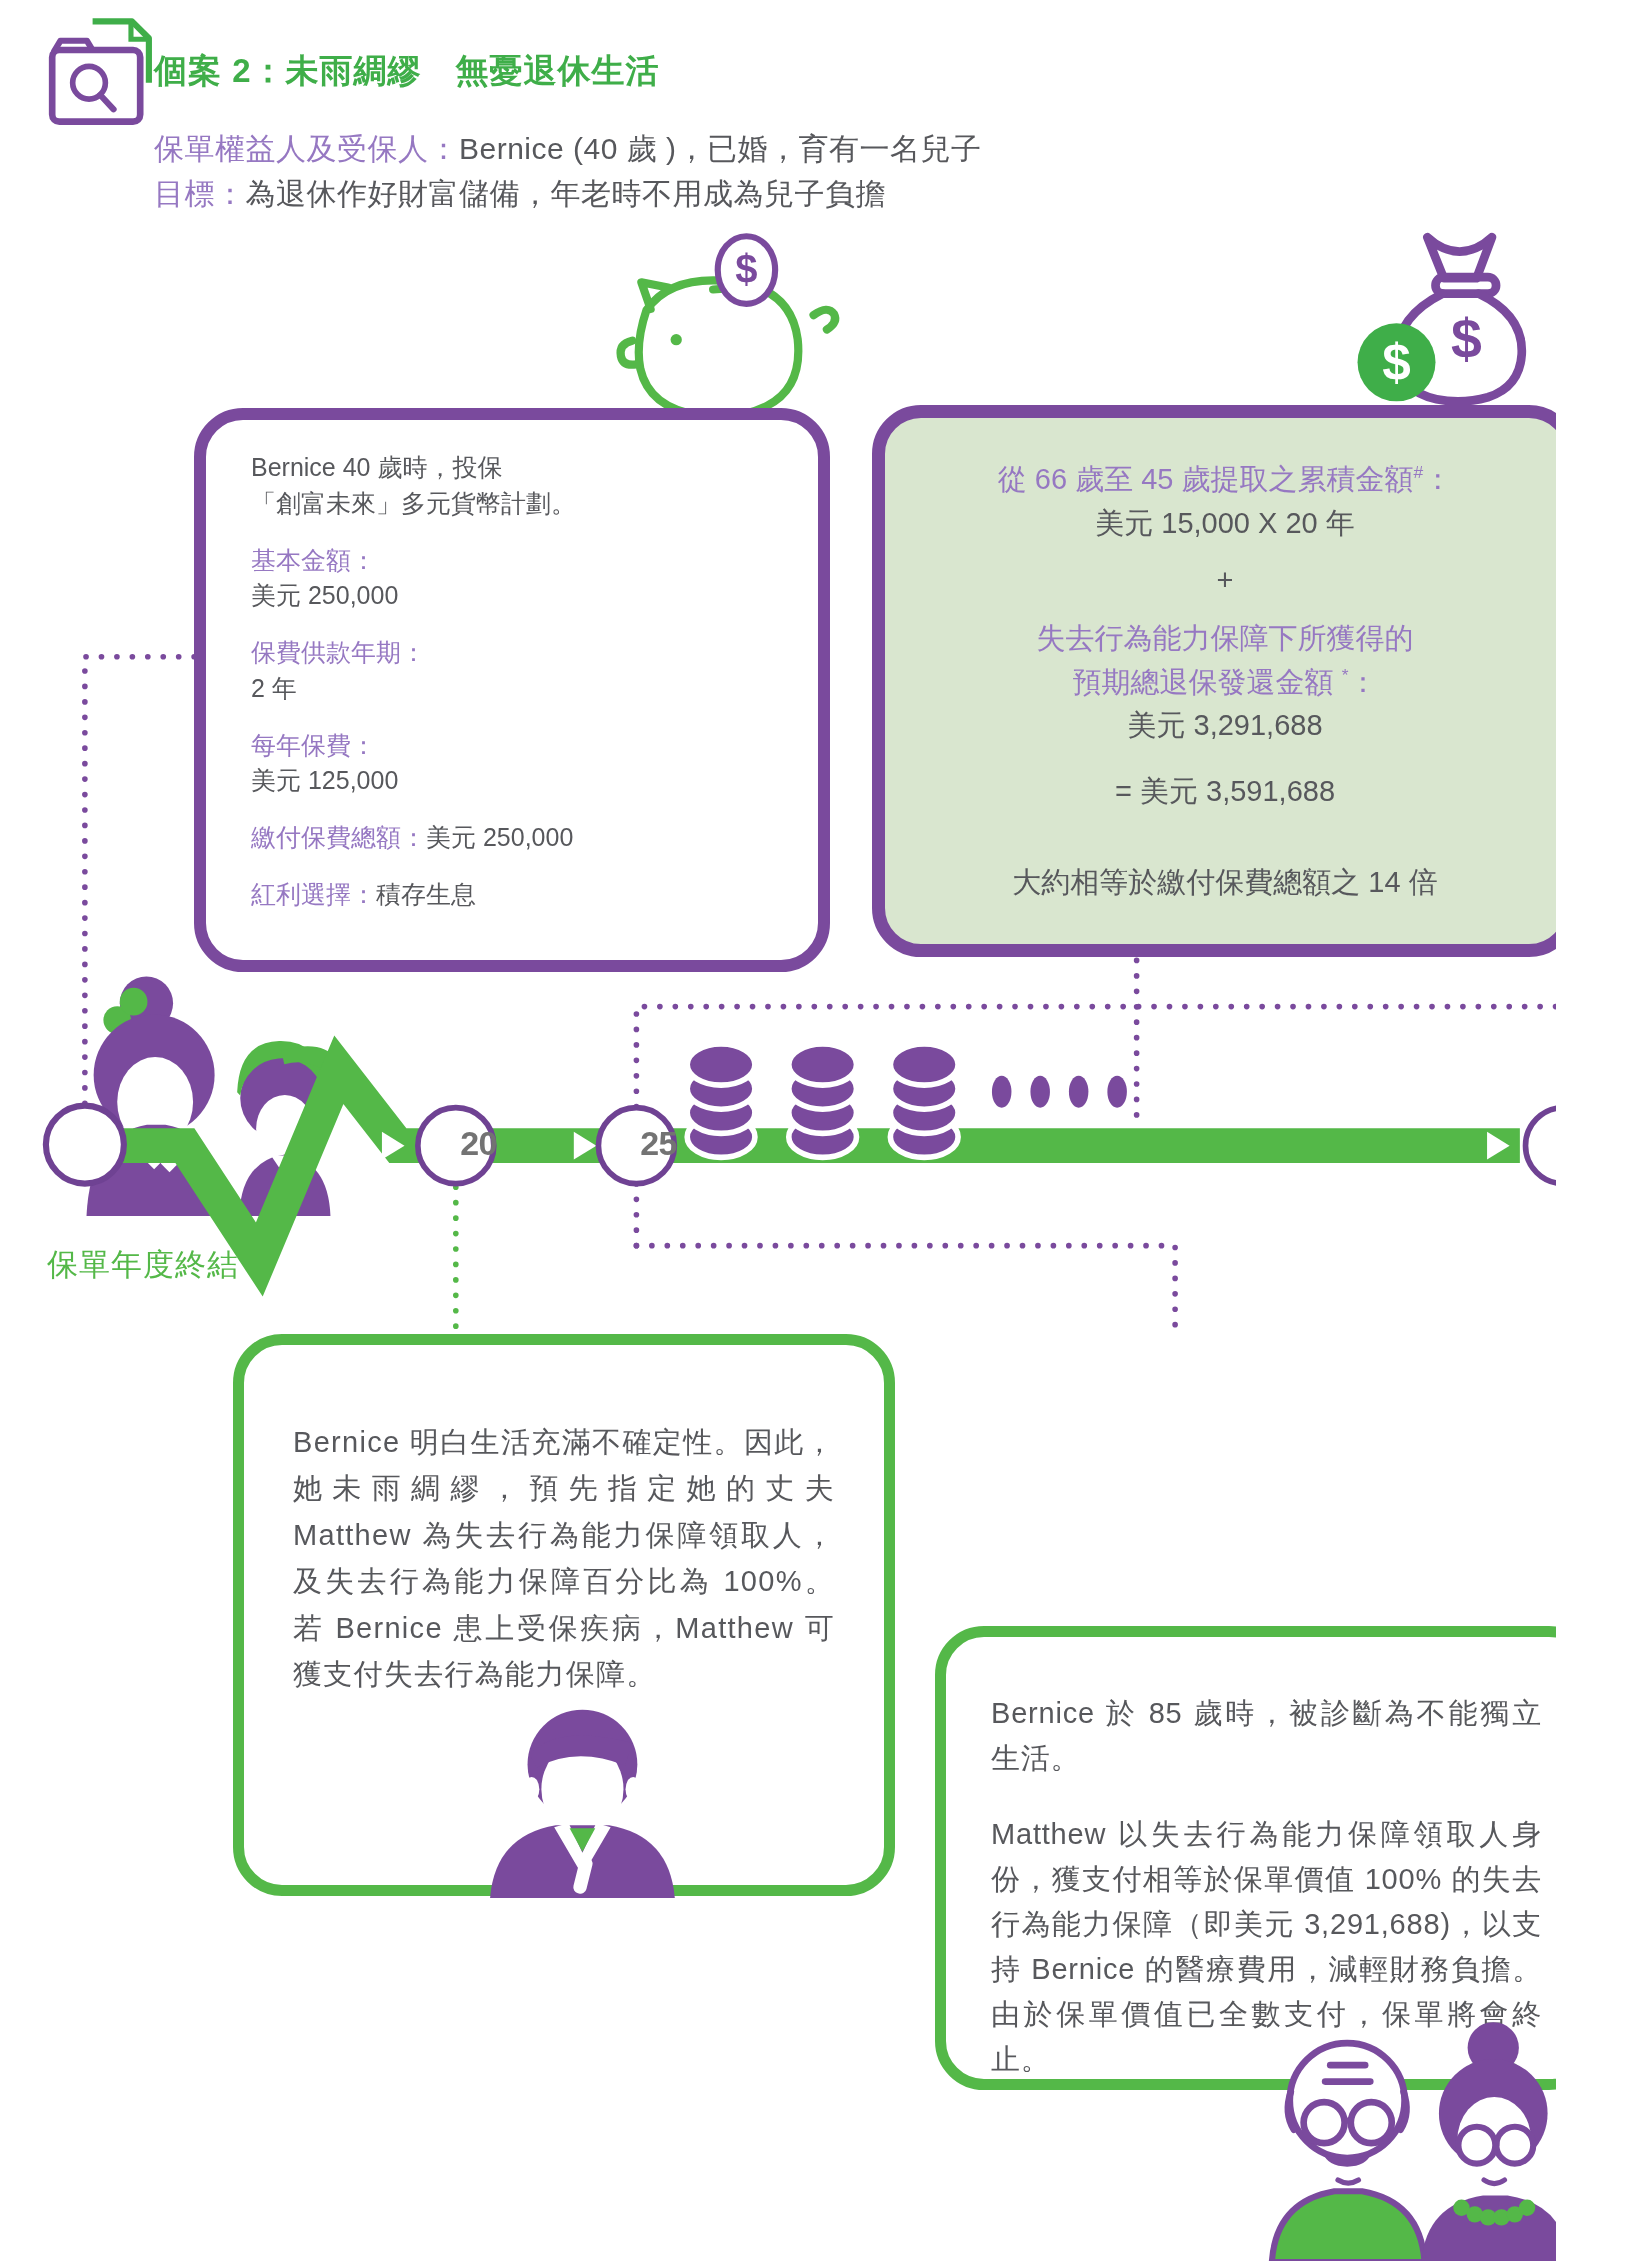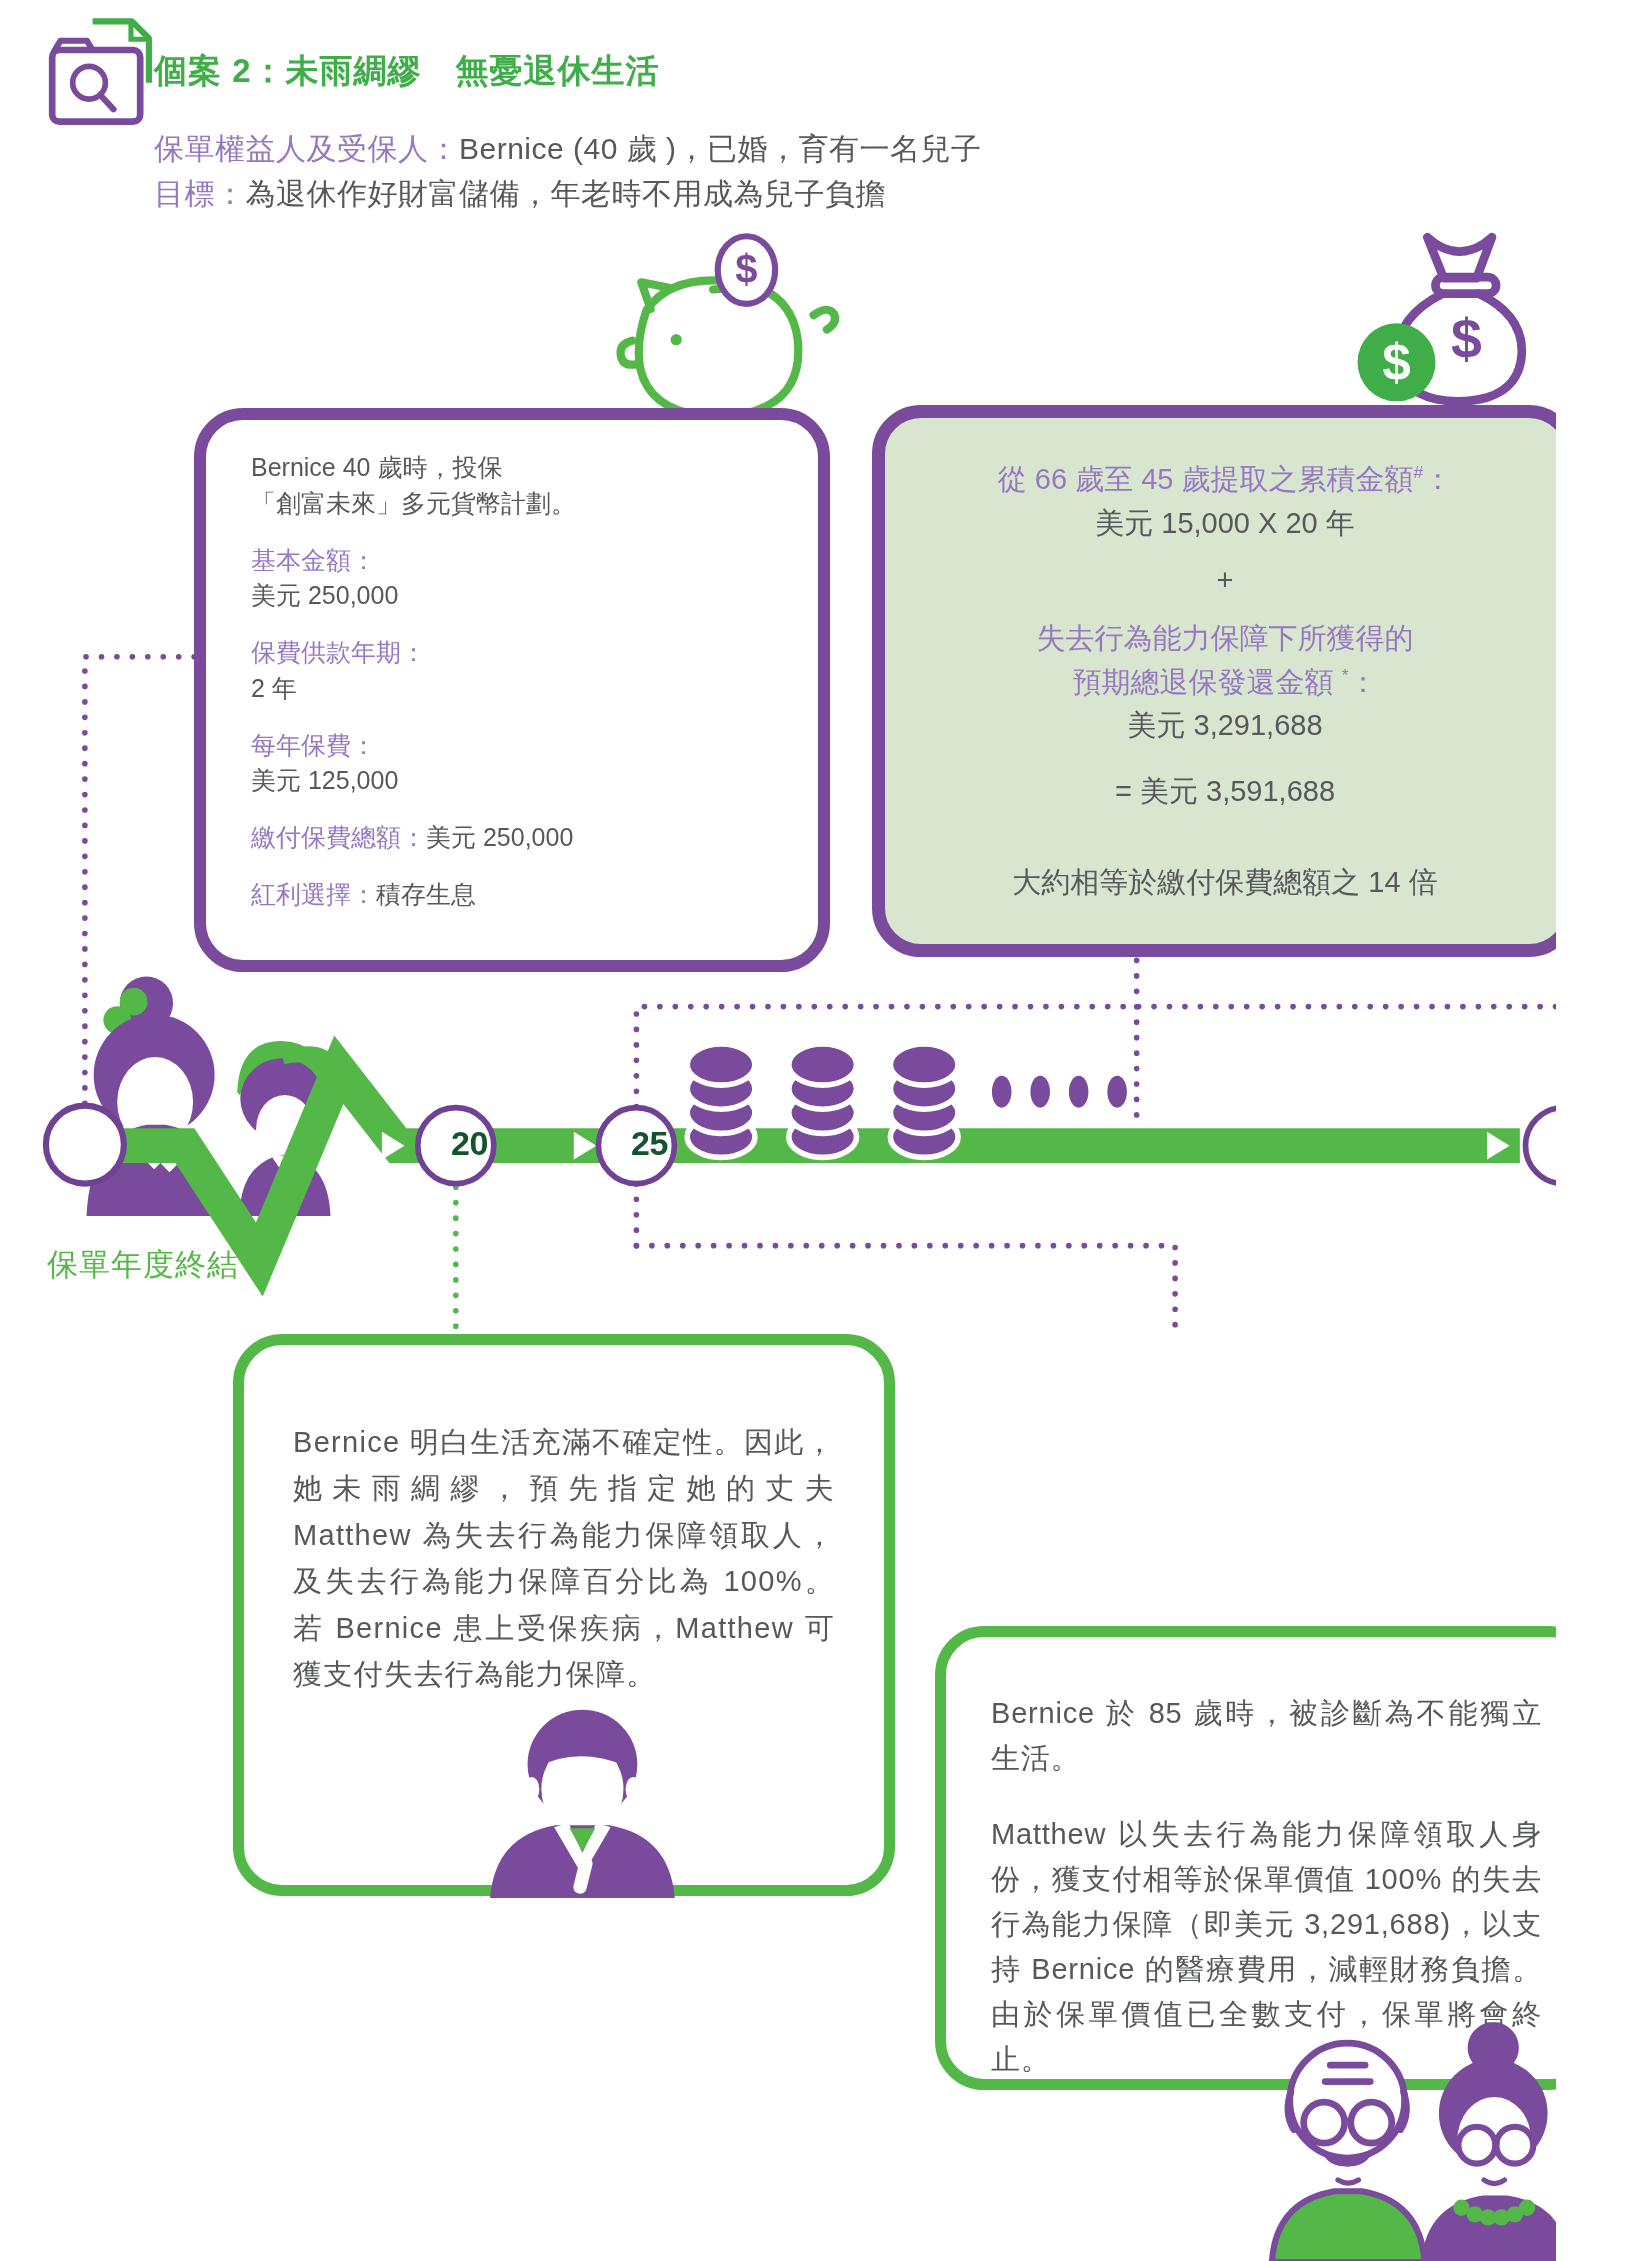--- a/index.html
+++ b/index.html
@@ -12,22 +12,22 @@
   .plabel{color:#9678c2;}
   .card{box-sizing:border-box;background:#ffffff;}
   .purple-border{border:12.3px solid #7a4a9d;border-radius:49px;}
   .green-border{border:11.8px solid #54b848;border-radius:49px;}
   .title{font-size:33px;font-weight:600;color:#3fae49;letter-spacing:1px;}
   .intro-line{font-size:30px;letter-spacing:0.5px;white-space:nowrap;}
   .card-text{font-size:25px;line-height:1.42;}
   .jtext{font-size:29px;line-height:1.6;color:#57585c;text-align:justify;letter-spacing:1.3px;}
   .center-card{display:flex;flex-direction:column;align-items:center;text-align:center;}
   .milestone-label{
-    position:absolute;width:82px;text-align:left;font-size:34px;font-weight:600;
-    color:#14532d;letter-spacing:-0.5px;margin-left:36px;
+    position:absolute;width:82px;text-align:right;font-size:34px;font-weight:600;
+    color:#737373;letter-spacing:-0.5px;
   }
   .axis-label{font-size:31px;color:#54b848;letter-spacing:1px;}
   sup{font-size:60%;}
 </style>
 </head>
 <body>
 
 <div id="canvas">
 
   <svg class="abs" style="left:0;top:0;" width="1634" height="2261" viewBox="0 0 3184 4407">

